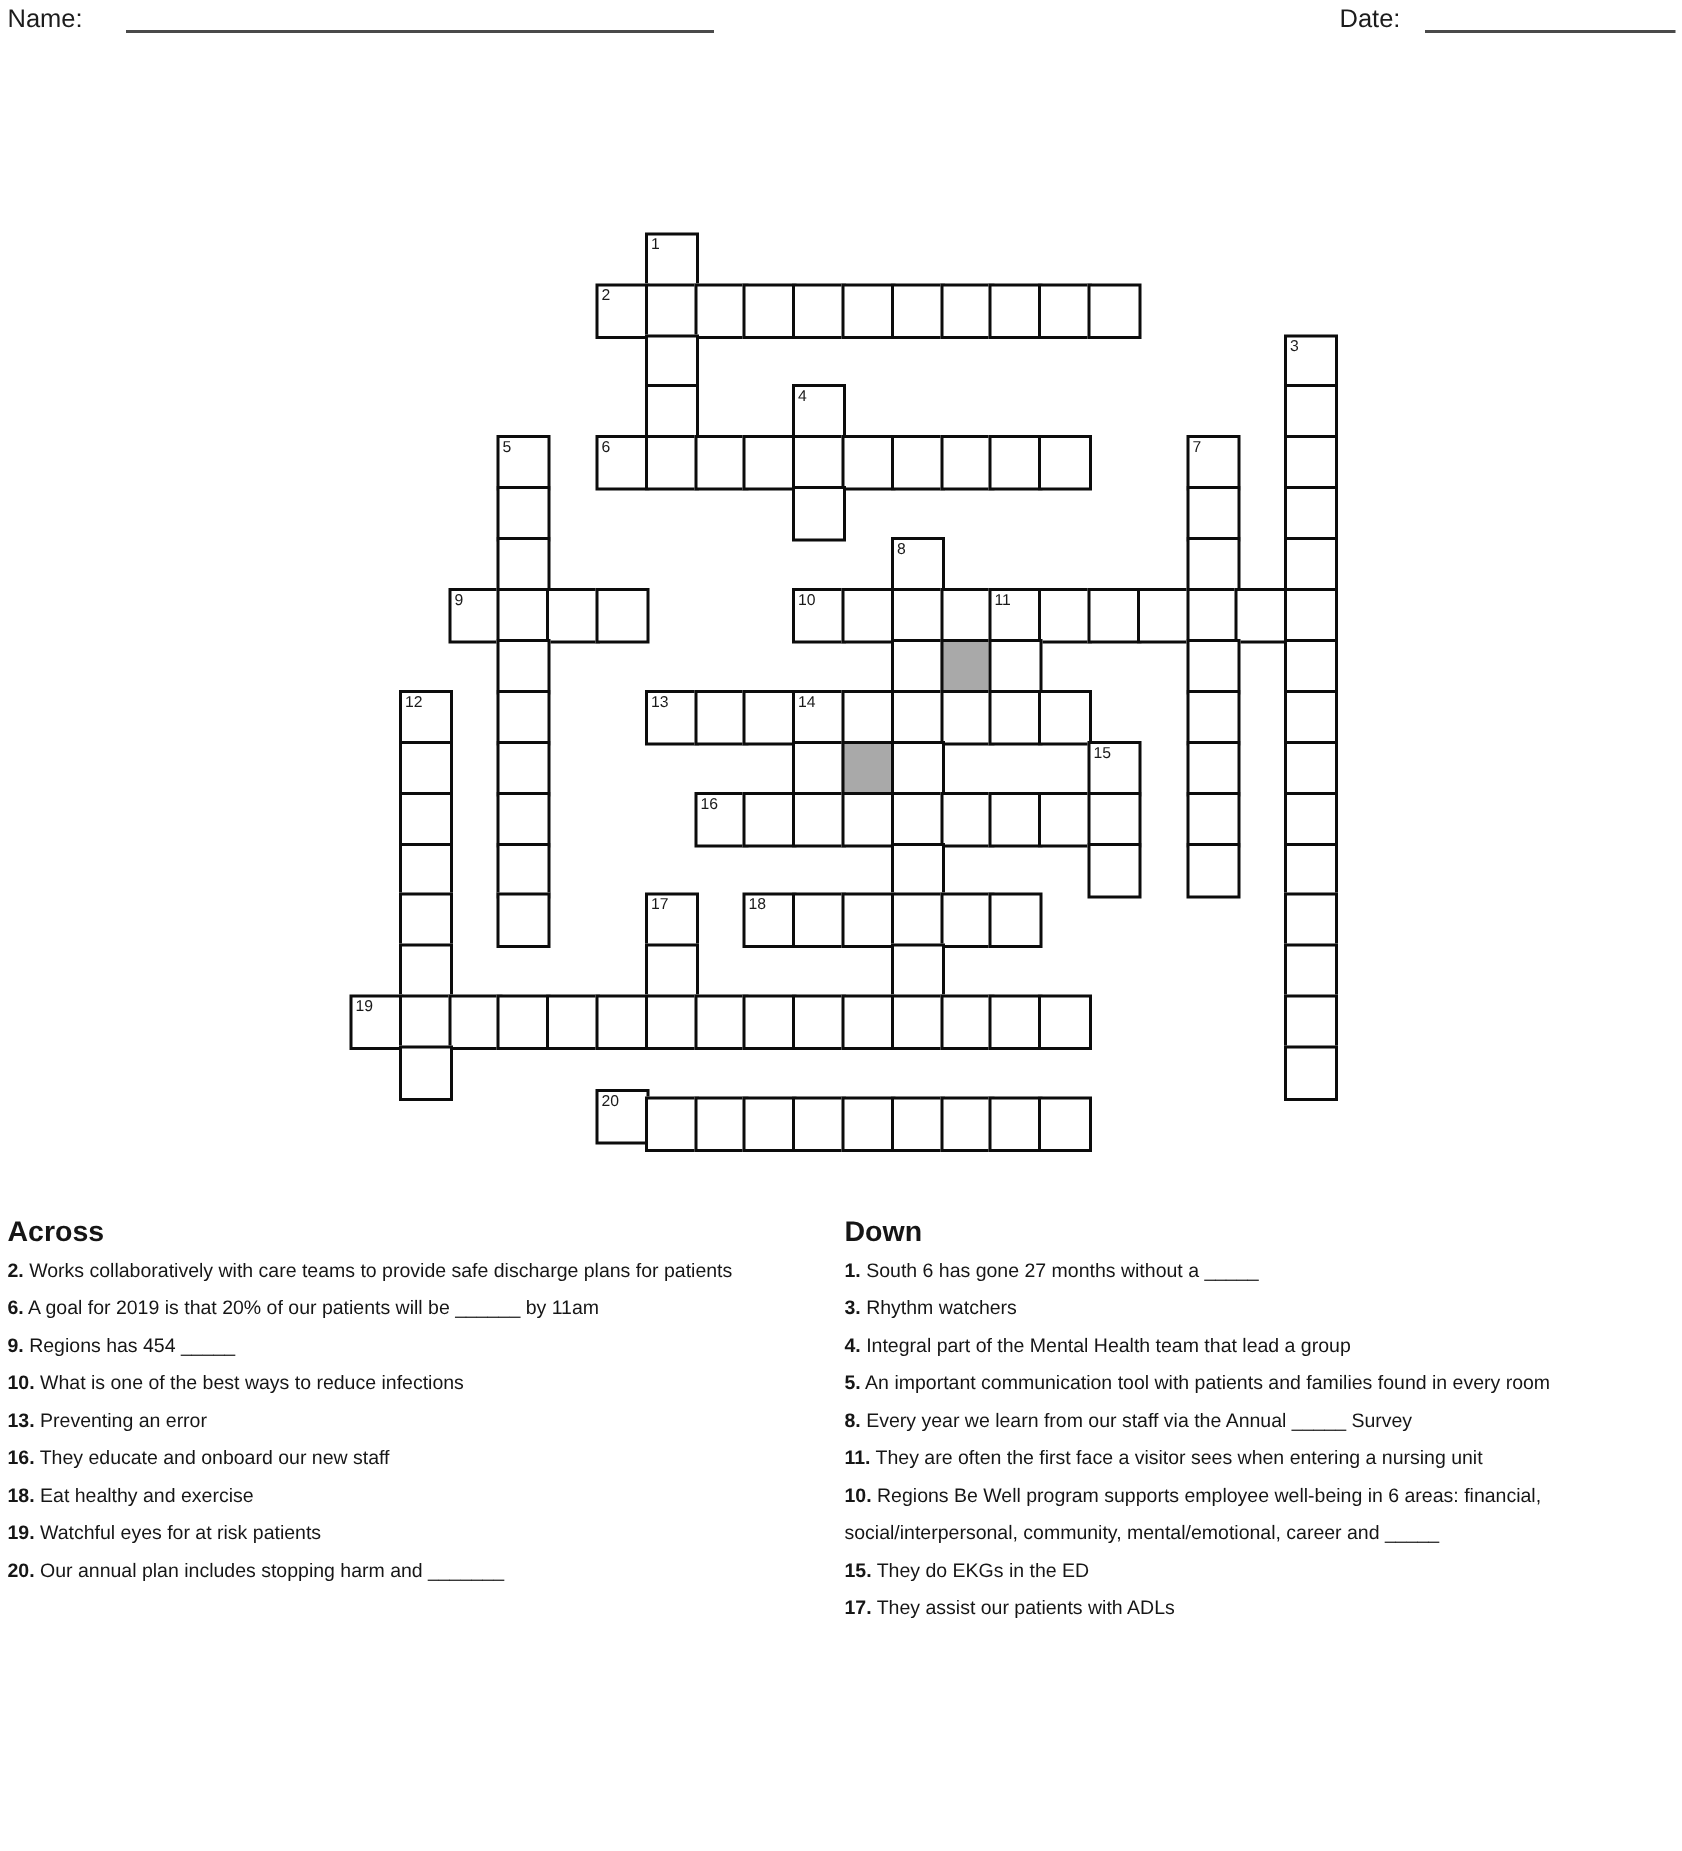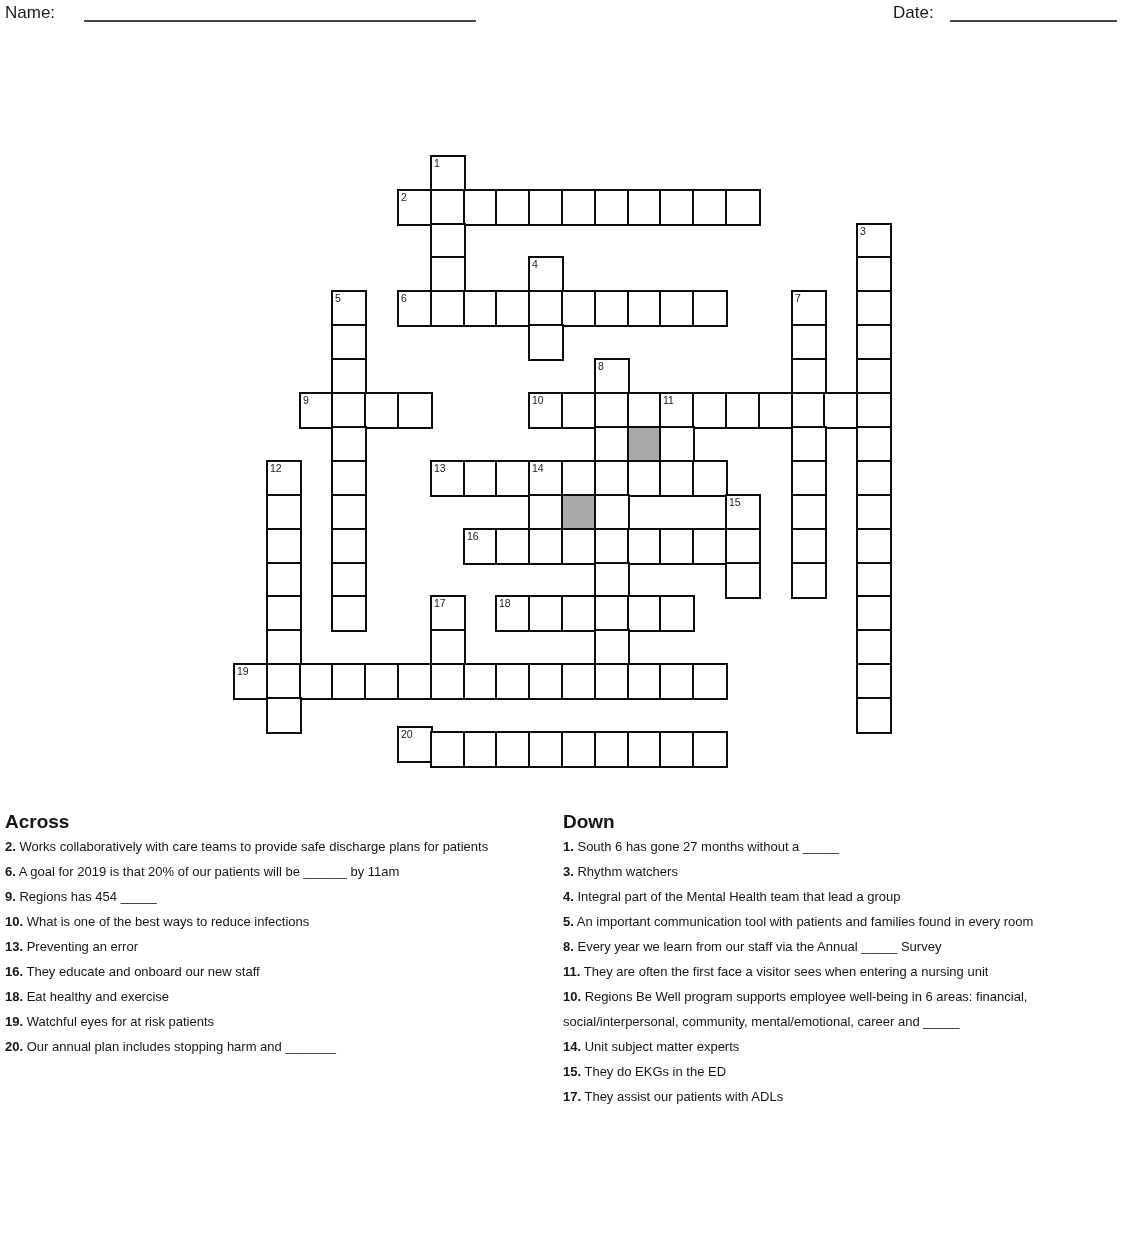--- a/index.html
+++ b/index.html
@@ -248,19 +248,18 @@
   <div class="clues" id="down-block">
     <div class="clues-heading">Down</div>
     <div id="down-list">
         <div class="clue"><b>1.</b> South 6 has gone 27 months without a _____</div>
         <div class="clue"><b>3.</b> Rhythm watchers</div>
         <div class="clue"><b>4.</b> Integral part of the Mental Health team that lead a group</div>
         <div class="clue"><b>5.</b> An important communication tool with patients and families found in every room</div>
         <div class="clue"><b>8.</b> Every year we learn from our staff via the Annual _____ Survey</div>
         <div class="clue"><b>11.</b> They are often the first face a visitor sees when entering a nursing unit</div>
         <div class="clue"><b>10.</b> Regions Be Well program supports employee well-being in 6 areas: financial, social/interpersonal, community, mental/emotional, career and _____</div>
-        <div class="clue"><b>14.</b> Unit subject matter experts</div>
         <div class="clue"><b>15.</b> They do EKGs in the ED</div>
         <div class="clue"><b>17.</b> They assist our patients with ADLs</div>
       </div>
   </div>
 
 </div>
 
 </body></html>

